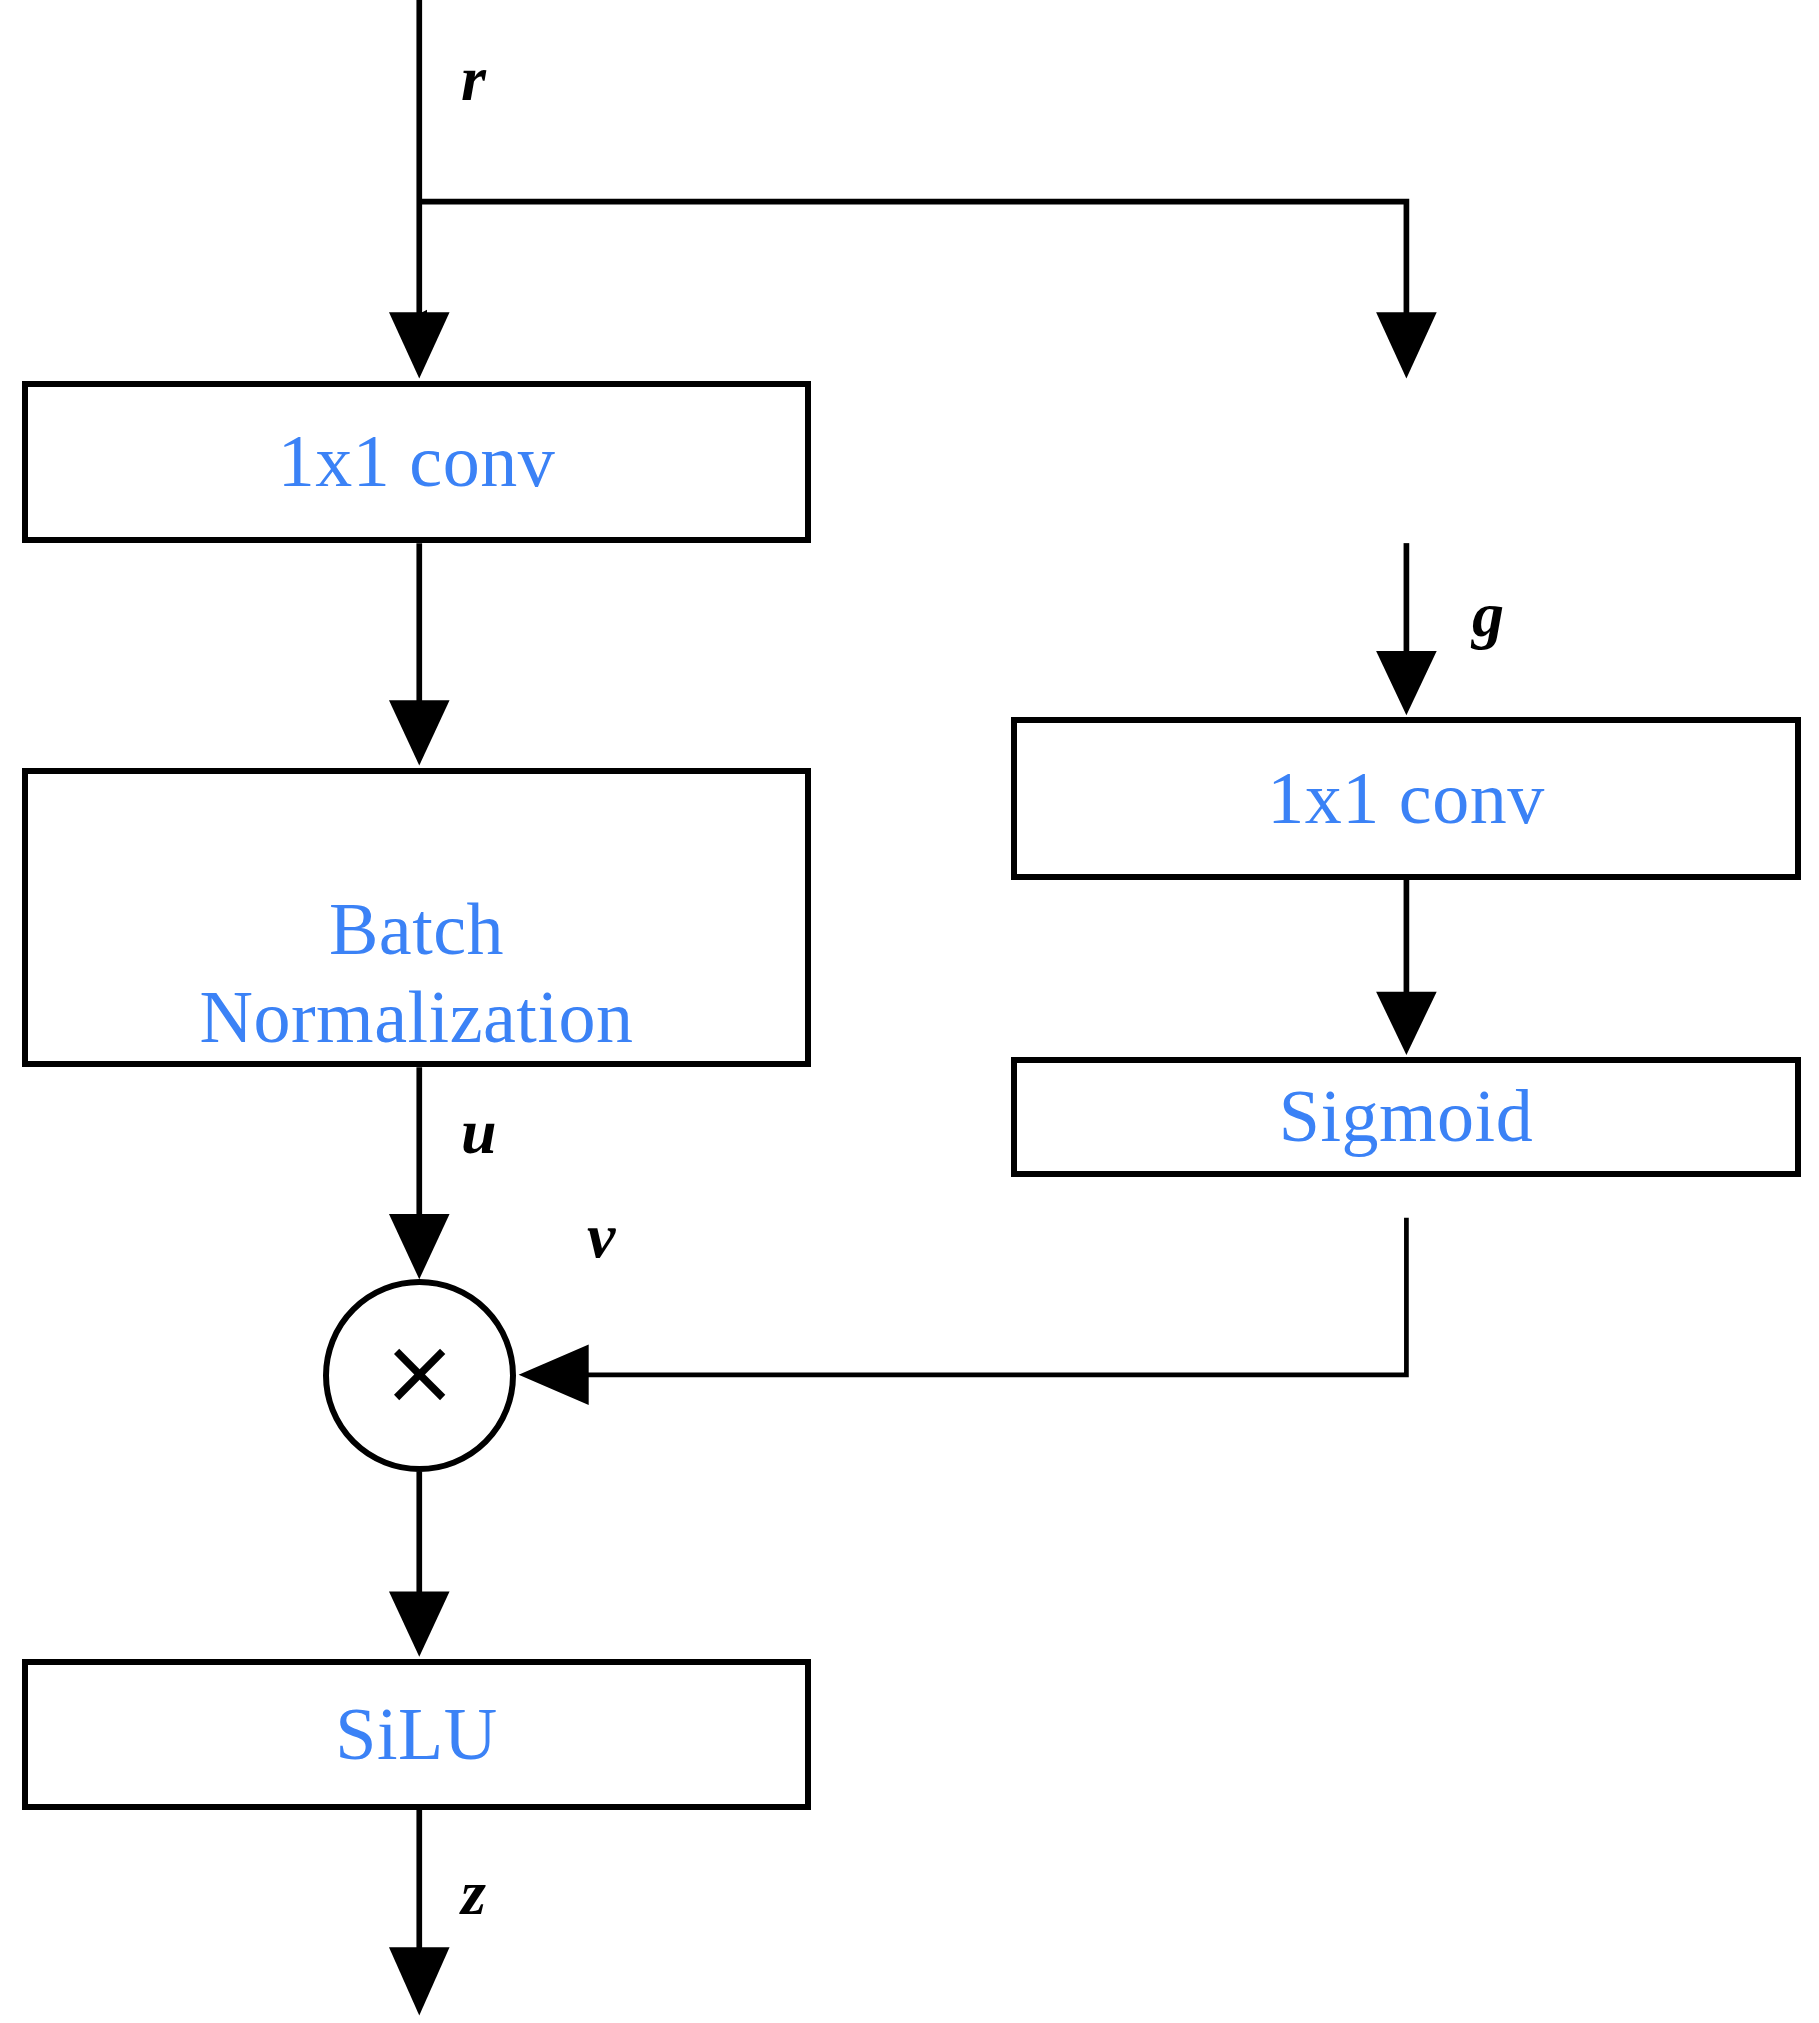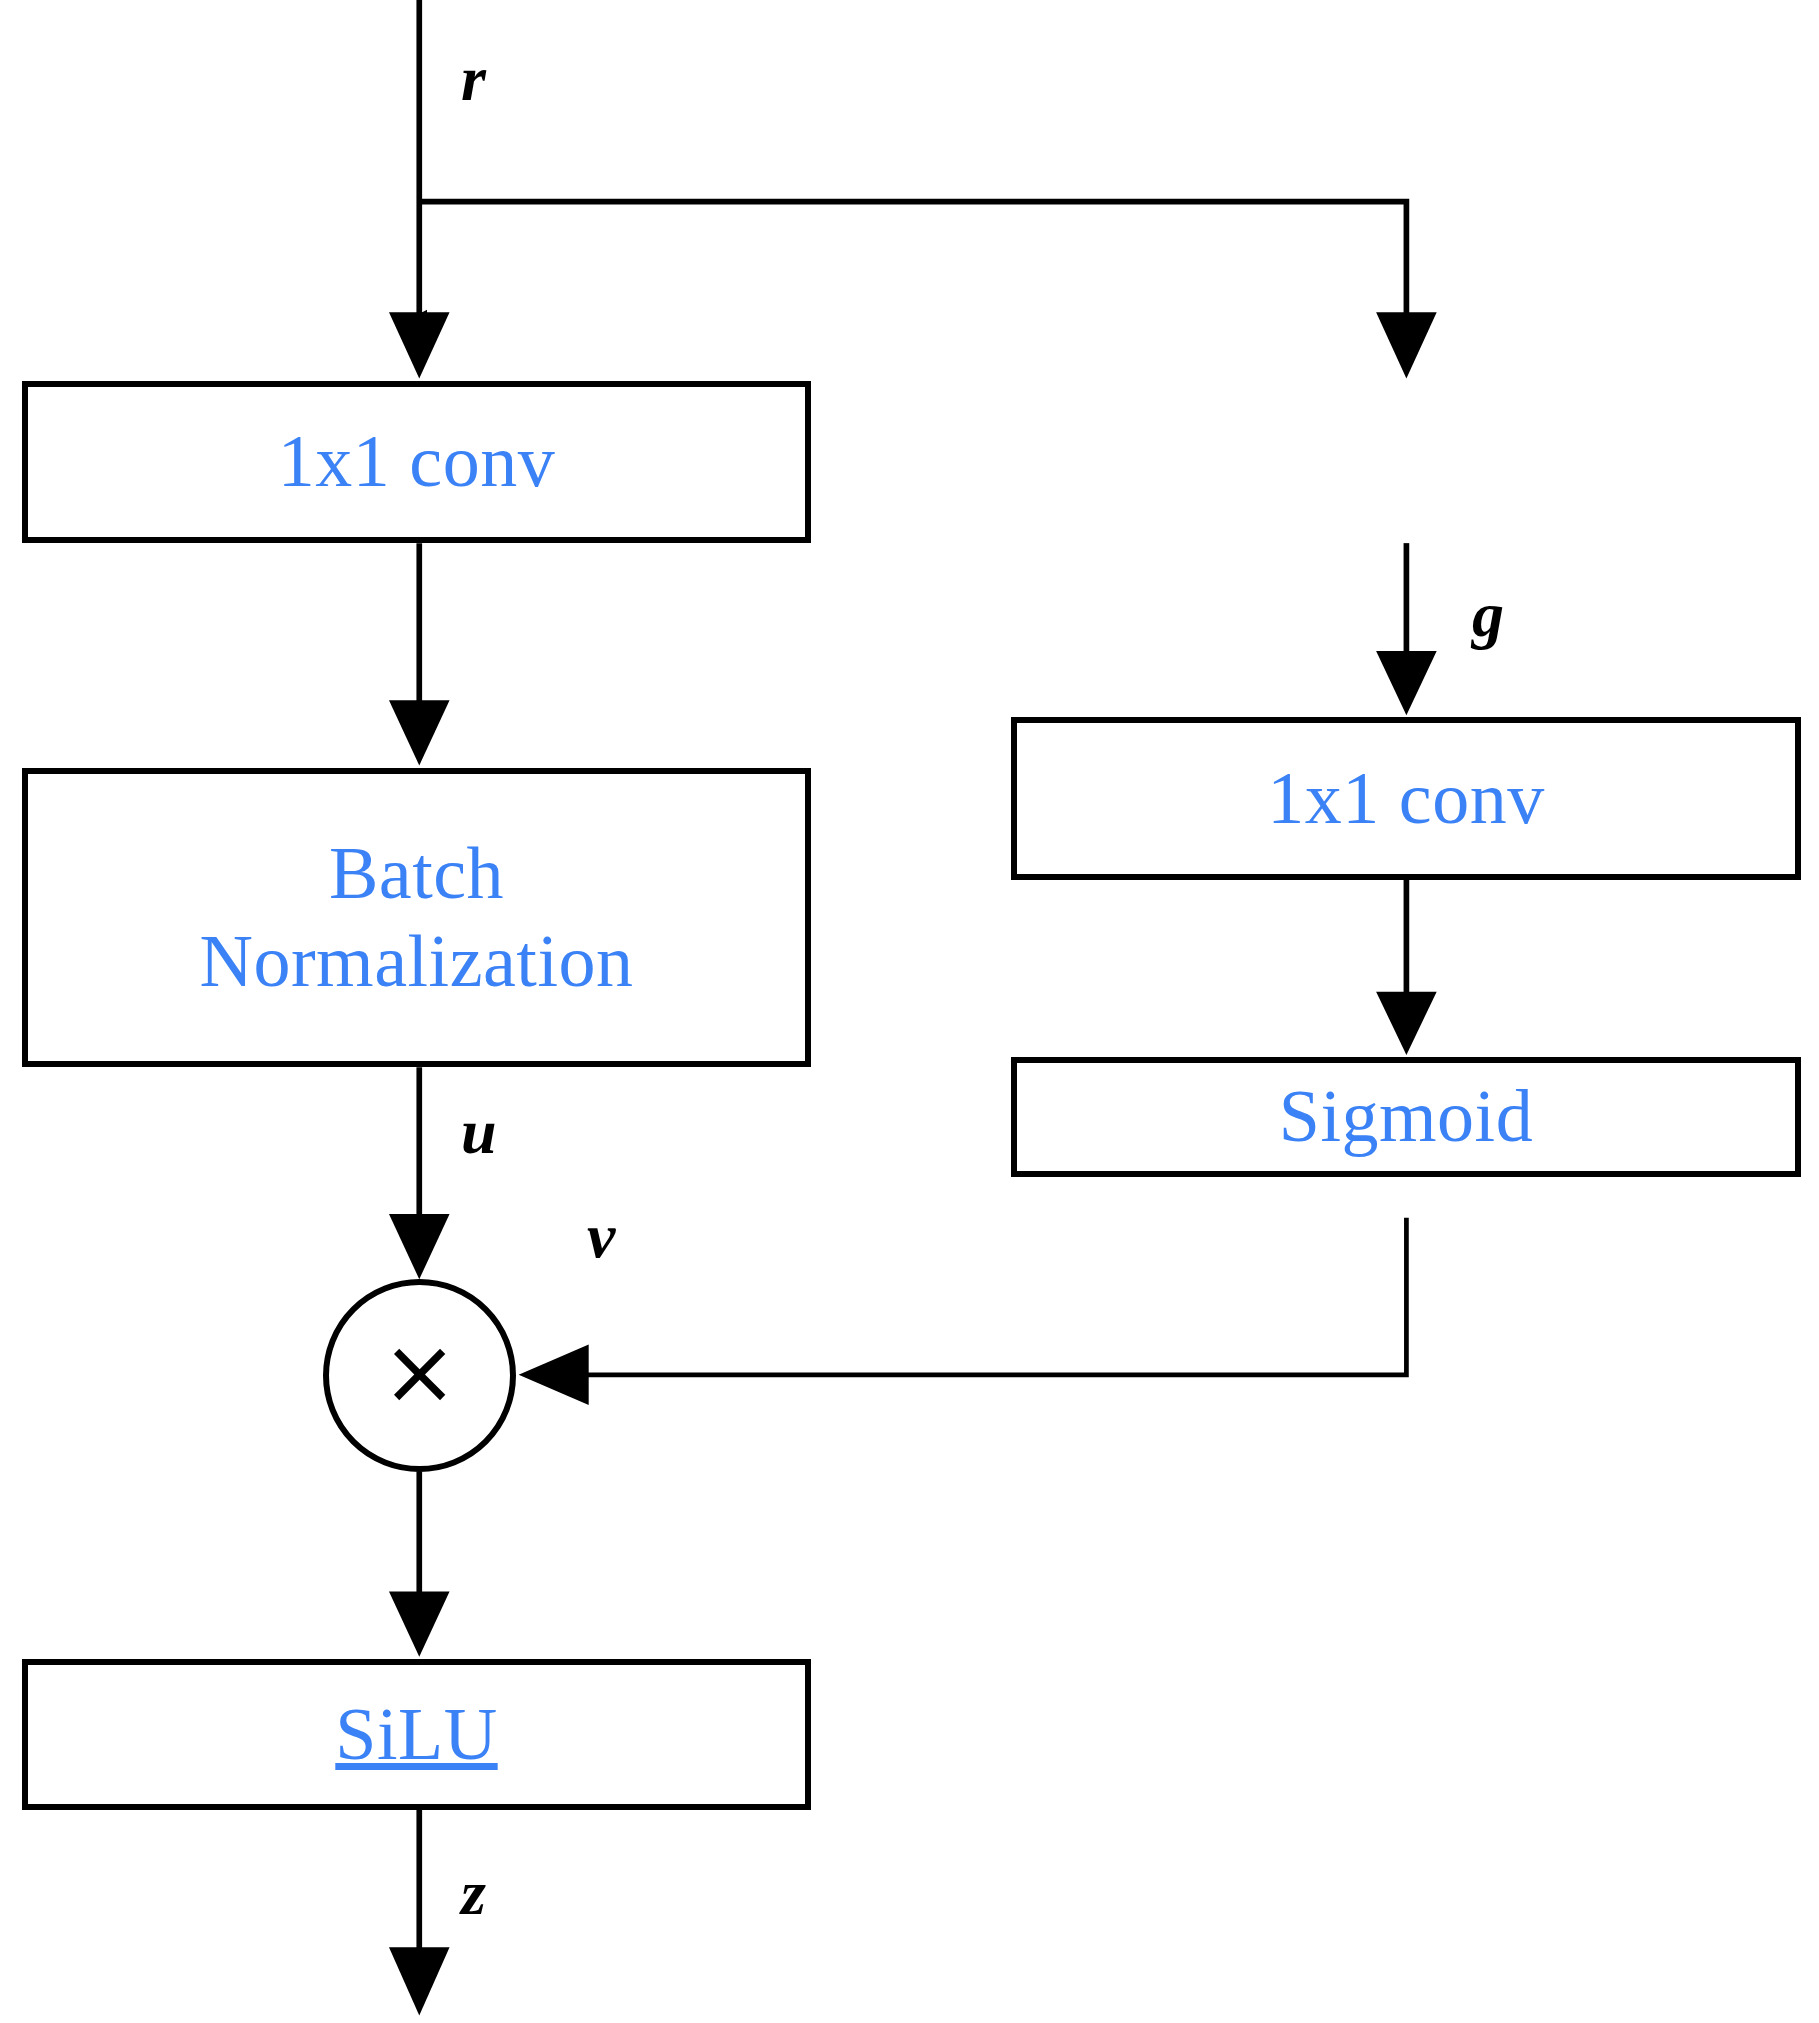--- a/index.html
+++ b/index.html
@@ -134,38 +134,38 @@
       <path d="M 443,1913 L 443,2060" stroke="#000000" stroke-width="6" fill="none"></path>
       <polygon points="411,2058 475,2058 443,2130" fill="#000000"></polygon>
     </g>
   </svg>
 
   <div class="node-box" style="left:22px; top:381px; width:789px; height:162px;">
     <span class="node-label">1x1 conv</span>
   </div>
 
 
-  <div class="node-box" style="left:22px; top:768px; width:789px; height:299px;">
+  <div class="node-box" style="left:22px; top:768px; width:789px; height:299px;align-items:flex-end;">
     <span class="node-label two-line">Batch
 Normalization</span>
   </div>
 
   <div class="node-box" style="left:1011px; top:717px; width:790px; height:163px;">
     <span class="node-label">1x1 conv</span>
   </div>
 
   <div class="node-box" style="left:1011px; top:1057px; width:790px; height:120px;">
     <span class="node-label">Sigmoid</span>
   </div>
 
   <div class="mul-node" style="left:323px; top:1279px; width:193px; height:193px;">
     <span class="mul-glyph">×</span>
   </div>
 
-  <div class="node-box" style="left:22px; top:1659px; width:789px; height:151px;text-decoration:underline;">
+  <div class="node-box" style="left:22px; top:1659px; width:789px; height:151px;">
     <span class="node-label">SiLU</span>
   </div>
 
   <div class="edge-label" style="left:461px; top:47px;">r</div>
 
   <div class="edge-label" style="left:1472px; top:583px;">g</div>
 
   <div class="edge-label" style="left:461px; top:1100px;">u</div>
 
   <div class="edge-label" style="left:587px; top:1204px;">v</div>

